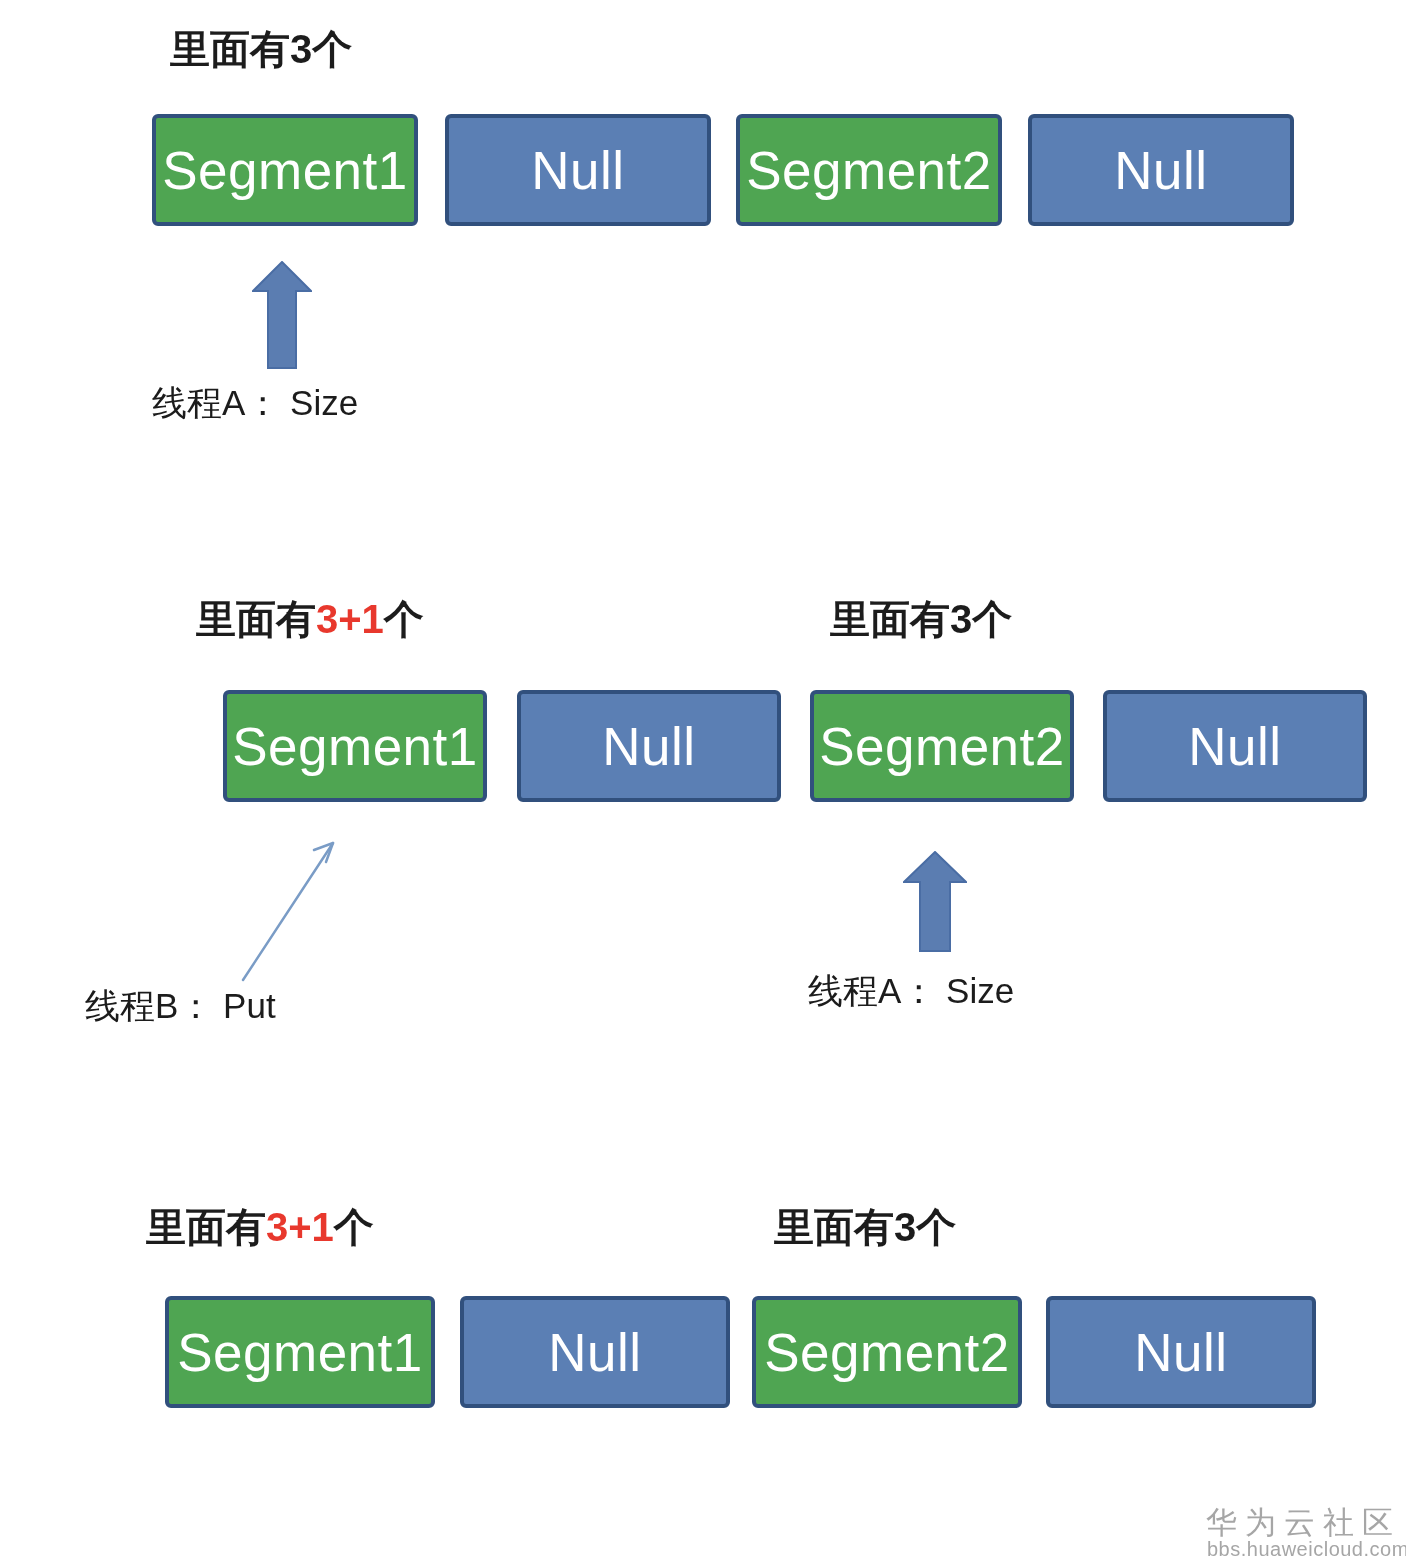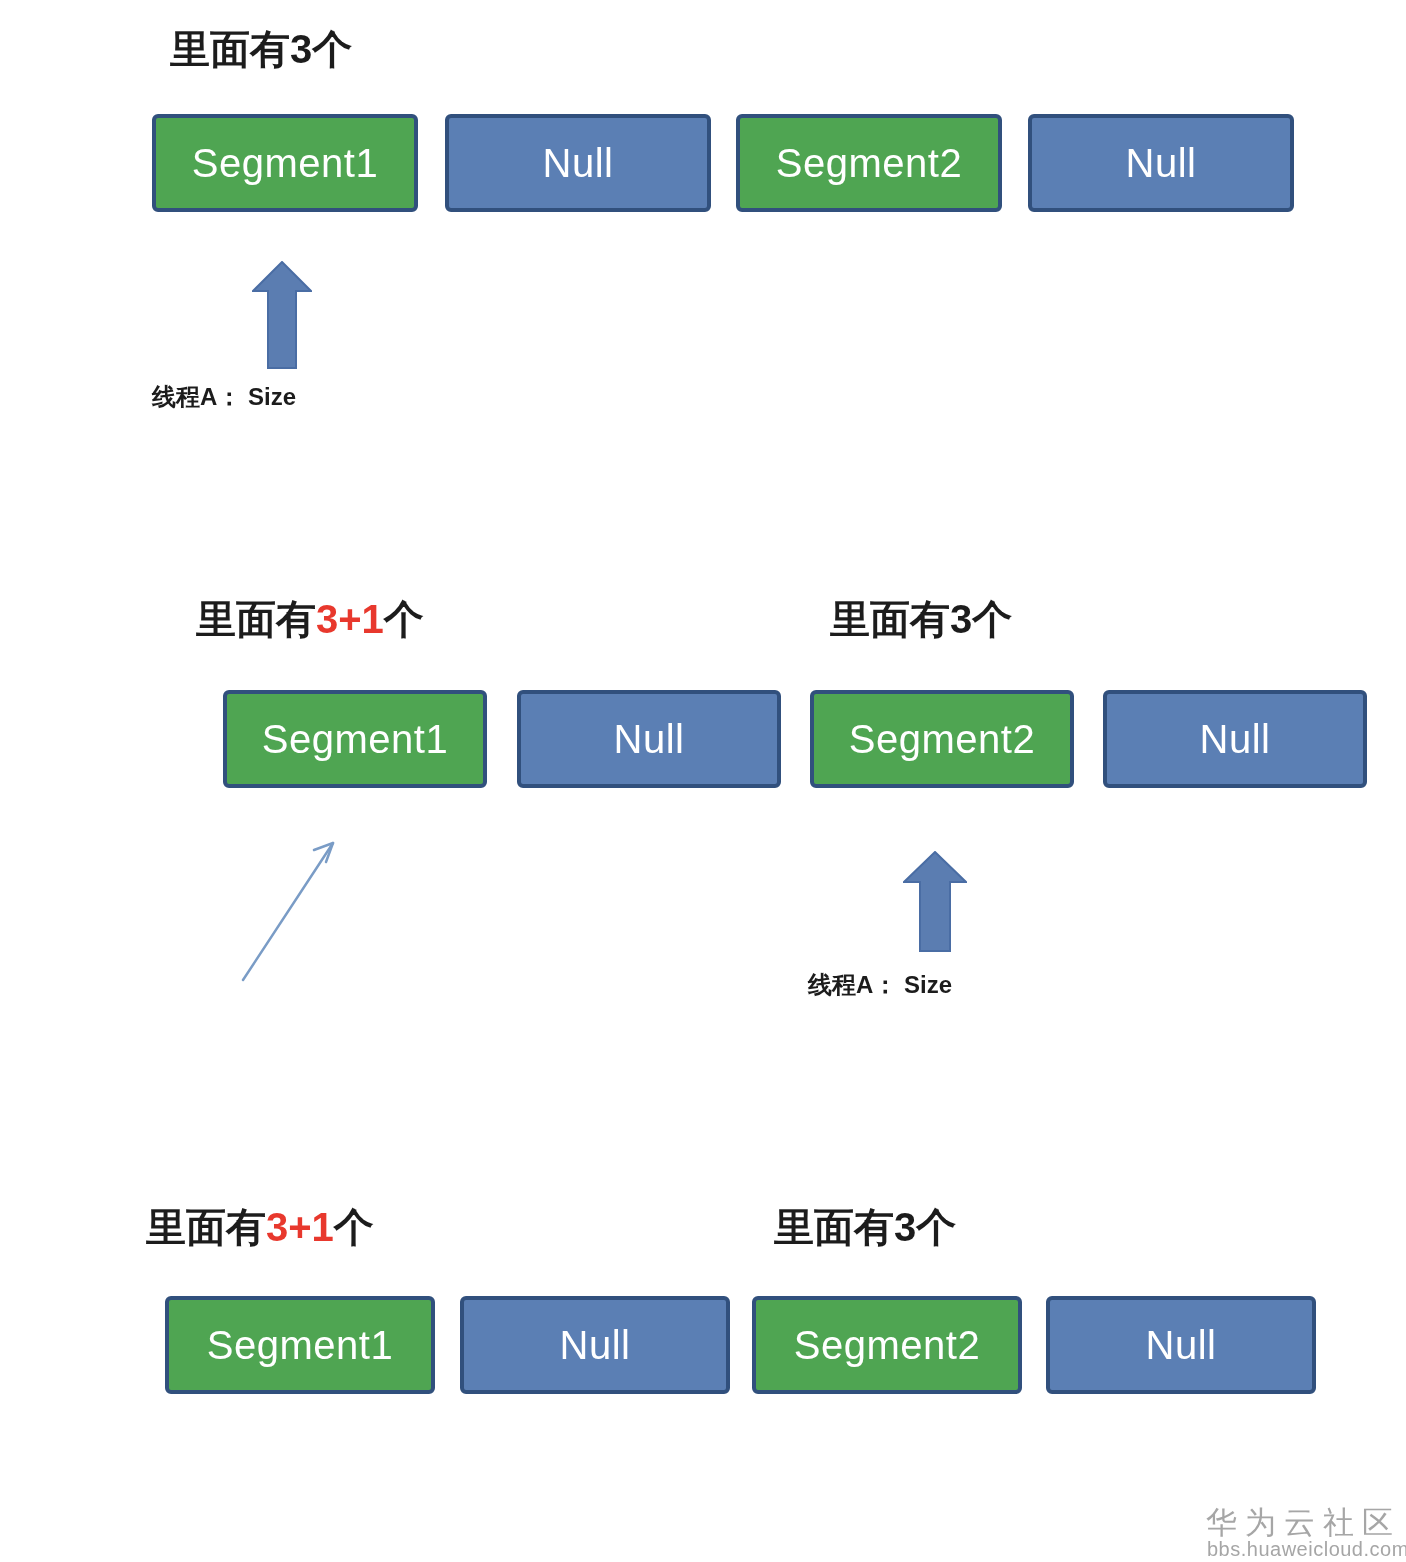--- a/index.html
+++ b/index.html
@@ -26,34 +26,34 @@
   .count-label{
     position:absolute;
     font-size:40px;font-weight:600;
     color:var(--label-black);
     white-space:nowrap;
     line-height:1.1;
   }
   .count-label .red{color:var(--highlight-red);}
   .caption{
     position:absolute;
-    font-size:24px;font-weight:bold;
+    font-size:35px;font-weight:normal;
     color:var(--label-black);
     white-space:nowrap;
     line-height:1.1;
   }
   .box{
     position:absolute;
-    height:98px;
+    height:112px;
     box-sizing:border-box;
     border:4px solid var(--box-border);
     border-radius:6px;
     display:flex;align-items:center;justify-content:center;
     color:#ffffff;
-    font-size:40px;
+    font-size:53px;
     letter-spacing:0.5px;
   }
   .box.segment{background:var(--segment-green);}
   .box.null{background:var(--null-blue);}
   .arrow-svg{position:absolute;display:block;}
   .block-arrow polygon{fill:var(--arrow-fill);stroke:var(--arrow-outline);stroke-width:2;}
   .thin-arrow line, .thin-arrow path{stroke:var(--thin-arrow-blue);stroke-width:2.5;fill:none;stroke-linecap:round;}
   .watermark-title{
     position:absolute;
     font-size:31px;font-weight:400;
@@ -94,20 +94,21 @@
   <div class="box segment" style="left:223px;top:666px;width:264px;">Segment1</div>
   <div class="box null" style="left:517px;top:666px;width:264px;">Null</div>
   <div class="box segment" style="left:810px;top:666px;width:264px;">Segment2</div>
   <div class="box null" style="left:1103px;top:666px;width:264px;">Null</div>
 
   <svg class="arrow-svg thin-arrow" style="left:233px;top:808px;" width="112" height="155" viewBox="0 0 112 155">
     <line x1="10" y1="148" x2="100" y2="11"></line>
     <path d="M100,11 L81,18 M100,11 L93,30"></path>
   </svg>
 
+  <div class="caption" style="left:85px;top:963px;">线程B： Put</div>
 
   <svg class="arrow-svg block-arrow" style="left:903px;top:827px;" width="64" height="101" viewBox="0 0 64 101">
     <polygon points="32,1 63,31 47,31 47,100 17,100 17,31 1,31"></polygon>
   </svg>
 
   <div class="caption" style="left:808px;top:948px;">线程A： Size</div>
 
   <div class="count-label" style="left:146px;top:1181px;"><span>里面有</span><span class="red">3+1</span><span>个</span></div>
 
   <div class="count-label" style="left:774px;top:1181px;"><span>里面有</span><span class="red"></span><span>3个</span></div>

